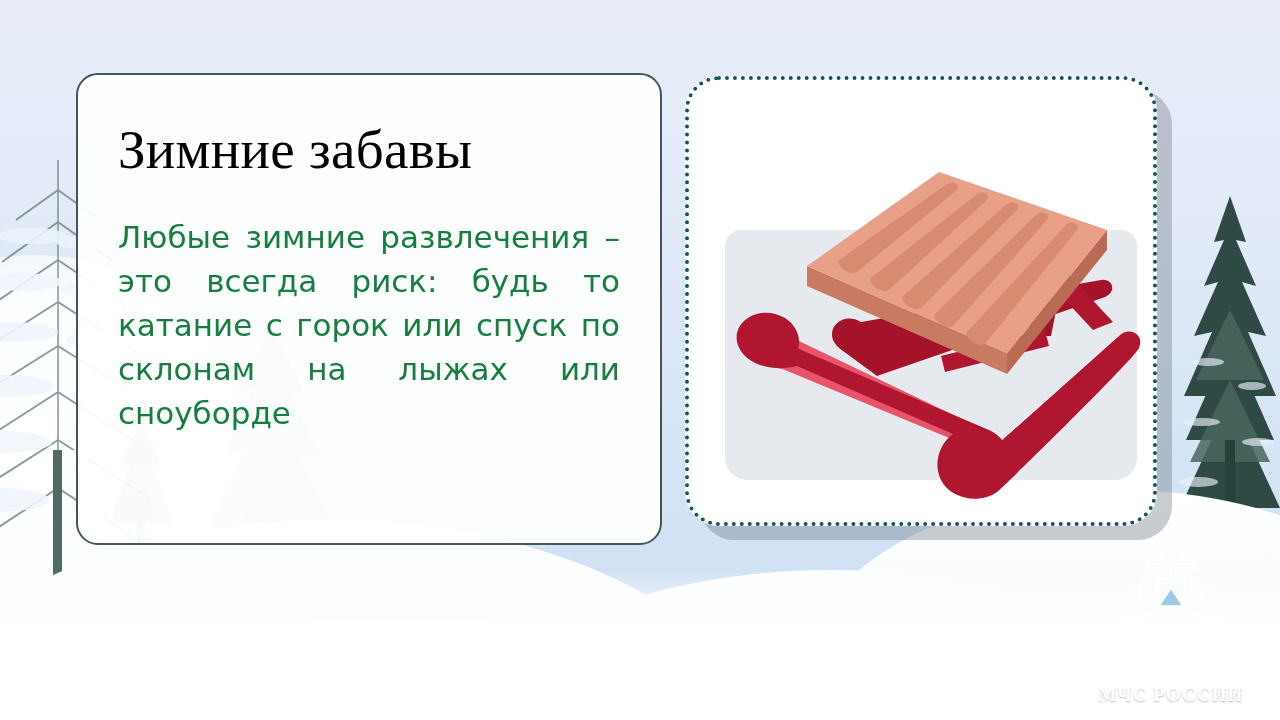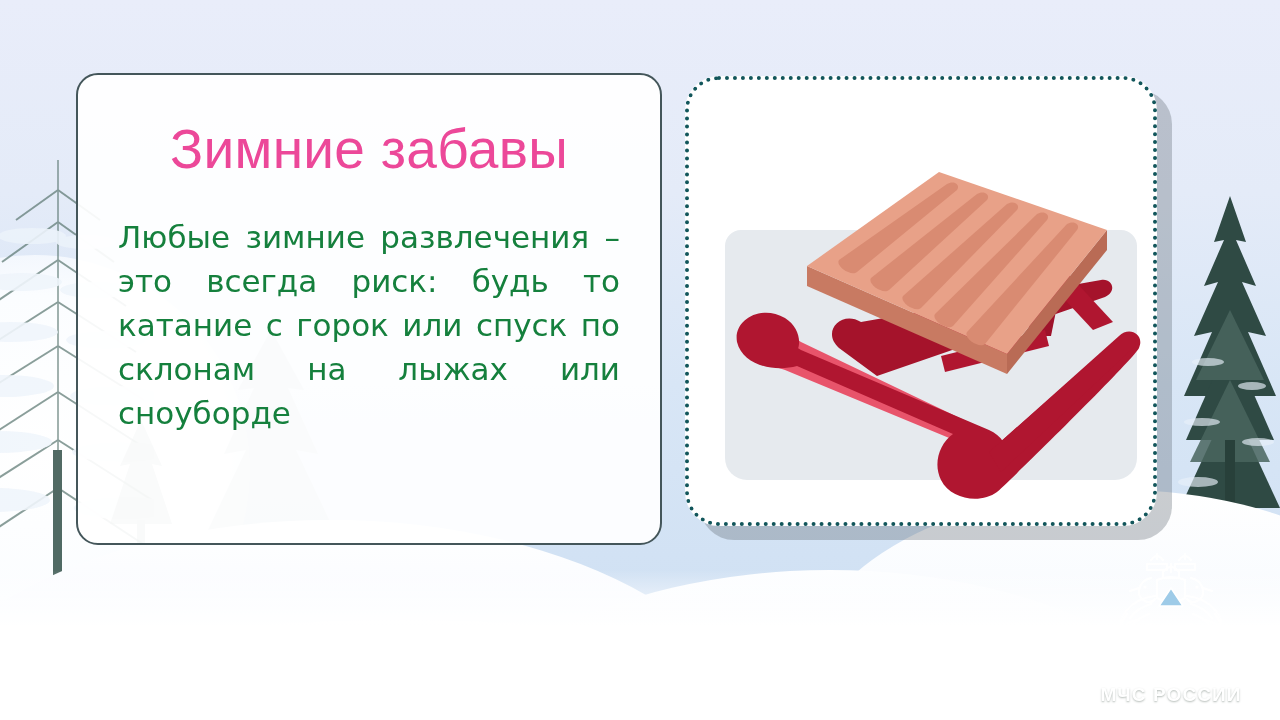--- a/index.html
+++ b/index.html
@@ -73,27 +73,26 @@
     left: 76px; top: 73px;
     width: 586px; height: 472px;
     box-sizing: border-box;
     background: rgba(255,255,255,0.93);
     border: 2px solid #44565a;
     border-radius: 22px;
     padding: 46px 40px 30px 40px;
   }
   .title {
     margin: 0;
-    color: #ec4899;
+    color: #000000;
     font-size: 55px;
     line-height: 1.05;
     font-weight: 400;
     letter-spacing: 0.3px;
-    font-family: Liberation Sans, sans-serif;
-    text-align: center;
+    font-family: Liberation Serif, serif;
   }
   .body-text {
     margin: 36px 0 0 0;
     color: #15803d;
     font-size: 31px;
     line-height: 1.42;
     text-align: justify;
     text-align-last: left;
     font-family: "DejaVu Sans", "Liberation Sans", sans-serif;
   }
@@ -144,21 +143,21 @@
   .logo-mark { width: 128px; height: 128px; }
   .logo-mark svg { display: block; width: 100%; height: 100%; }
   .logo-text {
     margin-top: 12px;
     color: #ffffff;
     font-size: 19px;
     font-weight: 700;
     letter-spacing: 1.1px;
     white-space: nowrap;
     text-shadow: 0 1px 2px rgba(40,60,50,0.35);
-    font-family: Liberation Sans, sans-serif;
+    font-family: Liberation Serif, serif;
   }
 </style>
 </head>
 <body>
 
 <div class="slide">
 
   <div class="bg">
     <div class="sky"></div>
     <div class="halo-left"></div>

